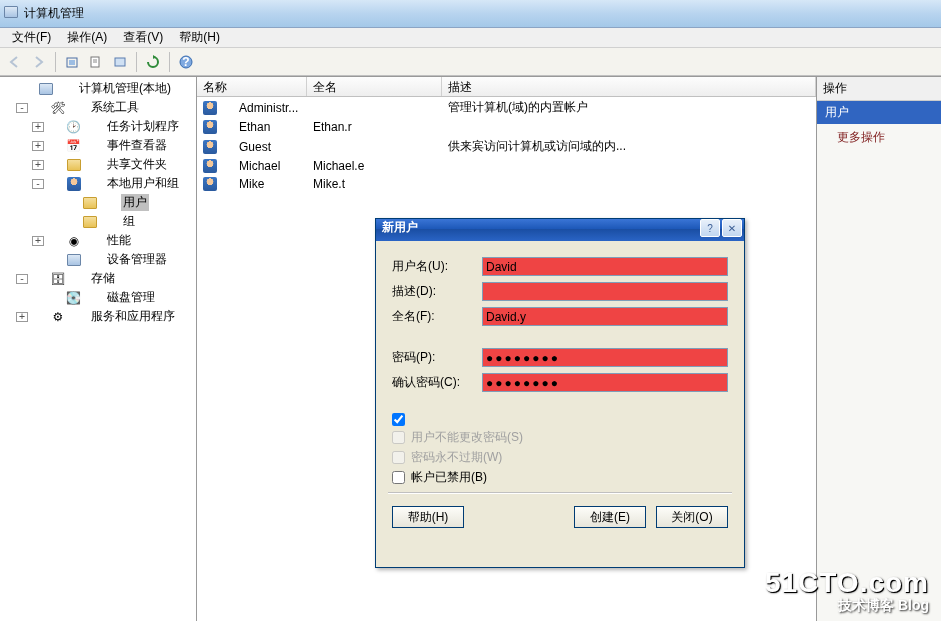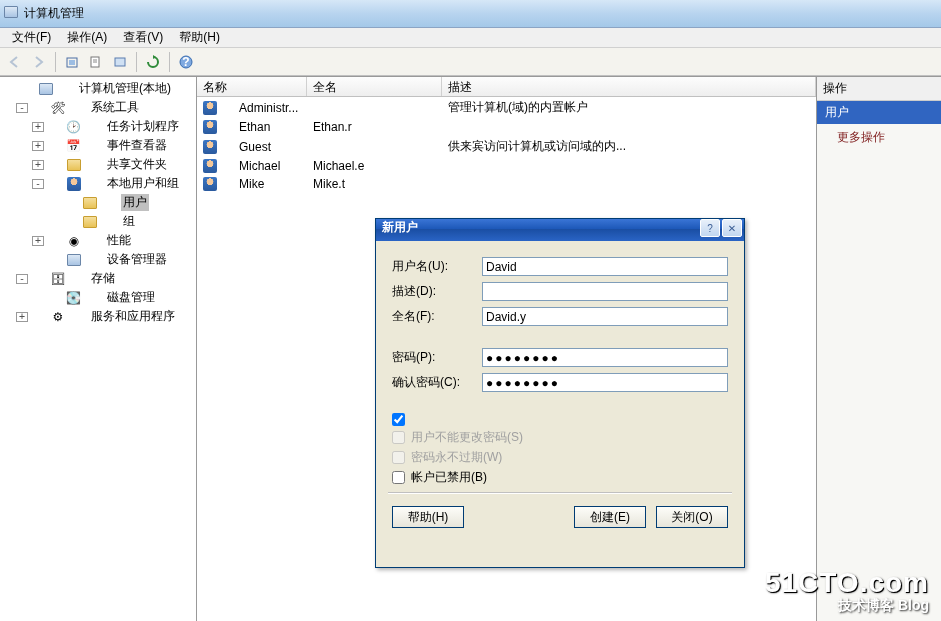--- a/index.html
+++ b/index.html
@@ -46,21 +46,21 @@
     .actions-link { padding: 5px 8px 5px 20px; color: #7f1d1d; cursor: pointer; }
 
     
     .dialog { position: absolute; left: 375px; top: 218px; width: 370px; height: 350px; background: #ece9d8; border: 1px solid #003c74; box-shadow: 2px 2px 4px rgba(0,0,0,0.3); }
     .dialog-titlebar { height: 22px; background: linear-gradient(to bottom, #3a75d6 0%, #1d58b8 45%, #1a4ea3 46%, #2a64c5 100%); display:flex; padding:0 2px;}
     .dialog-title { color: #fff; font-weight: bold; padding-left: 4px; flex: 1; font-size: 12px; }
     .dialog-tb-btn { width: 20px; height: 18px; background: linear-gradient(#e8f0fa,#c2d7f0); border: 1px solid #fff; border-radius: 2px; margin-left: 2px; display:flex;align-items:center;justify-content:center; font-family:Marlett,Arial; font-size:10px; color:#3a5d94; cursor:pointer;}
     .dialog-body { padding: 16px; }
     .form-row { display: flex; align-items: center; margin-bottom: 6px; }
     .form-row label { width: 90px; }
-    .form-row input[type=text], .form-row input[type=password] { flex: 1; border: 1px solid #7f9db9; height: 19px; padding: 1px 3px; font-size: 12px; background:#ffffff; }
+    .form-row input[type=text], .form-row input[type=password] { flex: 1; border: 1px solid #7f9db9; height: 19px; padding: 1px 3px; font-size: 12px; background:#ef4444; }
     .check-row { display: flex; align-items: center; margin: 3px 0; gap: 6px; }
     .check-row.disabled { color: #a0a0a0; }
     .check-row input { margin: 0; }
     .hr { border-top: 1px solid #c0c0c0; border-bottom: 1px solid #fff; margin: 6px -4px 8px; }
     .dialog-buttons { display:flex; justify-content: flex-end; gap: 10px; padding-top: 4px; }
     .dialog-buttons .left { margin-right: auto; }
     .win-btn { min-width: 72px; height: 22px; border: 1px solid #003c74; background: linear-gradient(#fdfdf9,#e7e5da); padding: 0 10px; cursor: pointer; }
 
     .watermark { position: absolute; right: 12px; bottom: 22px; color: #fff; text-shadow: 1px 1px 2px rgba(0,0,0,0.8),1px 1px 0 #000; font-family: Arial Black, Arial; font-size: 28px; font-weight: 900; letter-spacing: 1px; }
     .watermark-sub { position: absolute; right: 12px; bottom: 6px; color: #fff; text-shadow: 1px 1px 2px rgba(0,0,0,0.8); font-size: 14px; font-weight:bold; }

